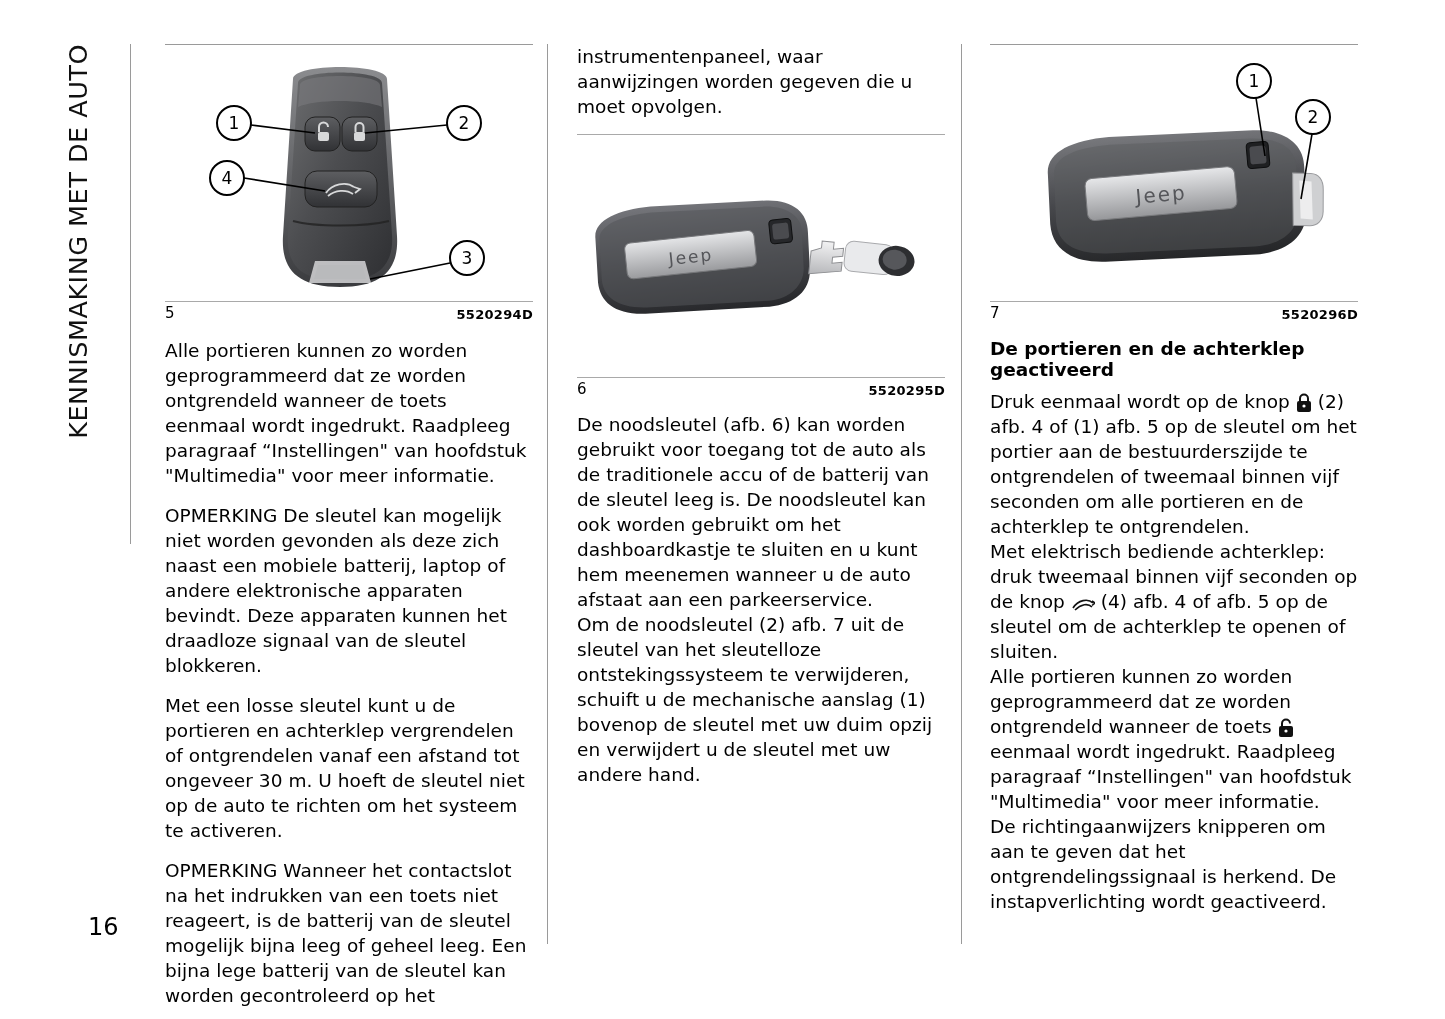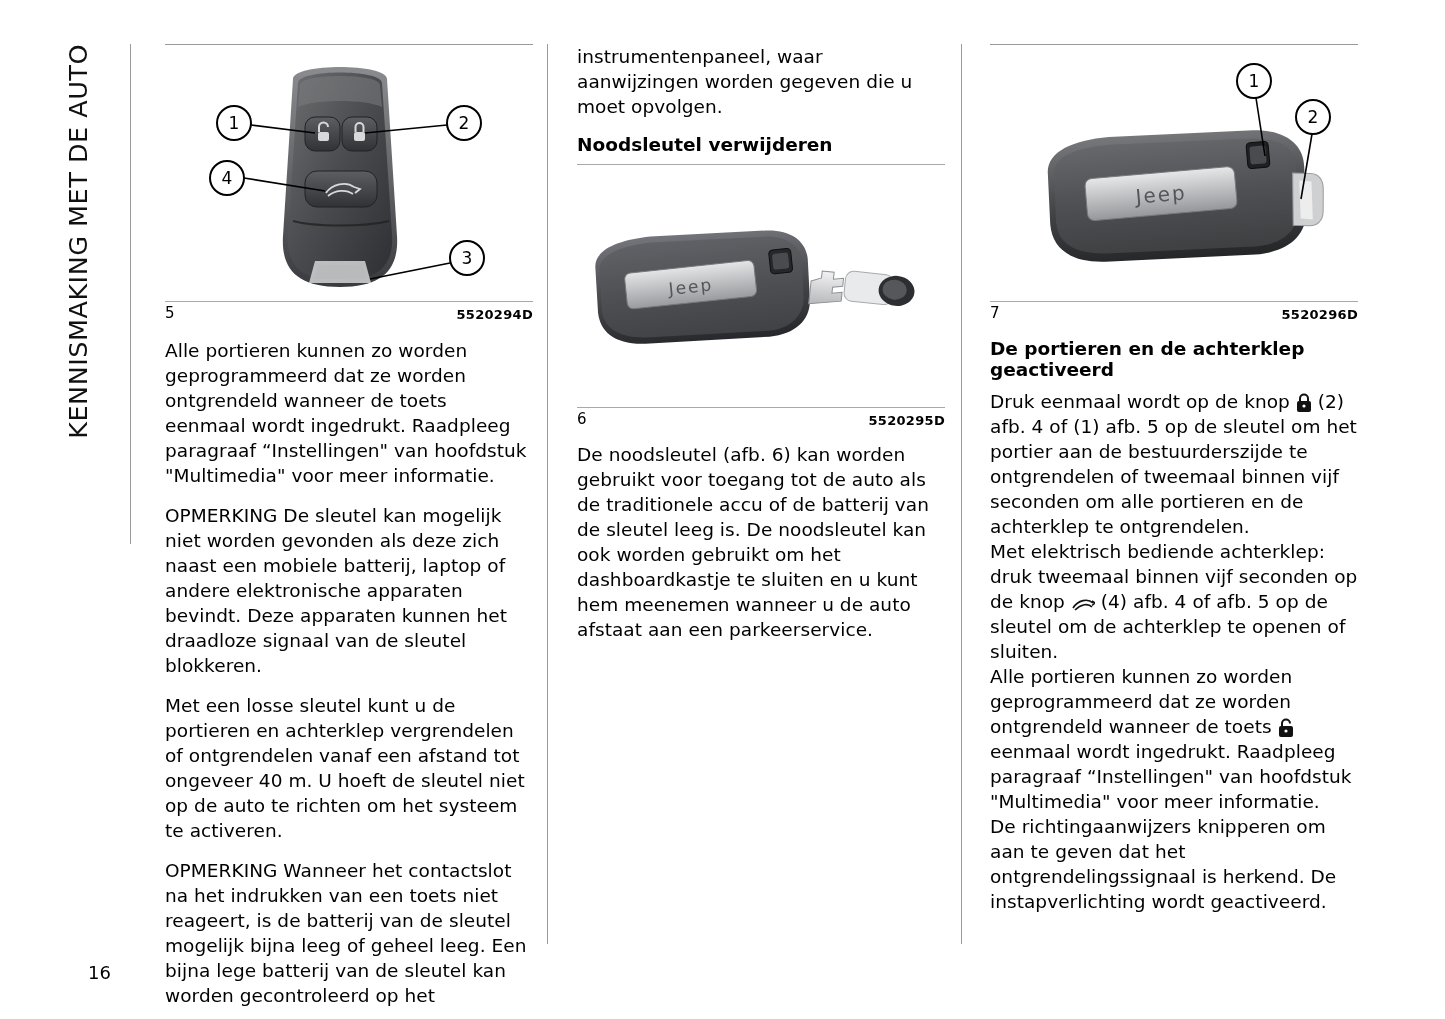--- a/index.html
+++ b/index.html
@@ -42,22 +42,22 @@
     position: absolute;
     left: 130px;
     top: 44px;
     width: 1px;
     height: 500px;
     background: #9a9a9a;
   }
   .page-number {
     position: absolute;
     left: 88px;
-    top: 962px;
-    font-size: 18px;
+    top: 913px;
+    font-size: 24px;
   }
 
   
   .col {
     position: absolute;
     top: 44px;
     width: 368px;
   }
   .col1 { left: 165px; }
   .col2 { left: 577px; }
@@ -218,29 +218,28 @@
 
     <div class="hr-thin"></div>
     <div class="fig-caption">
       <span>5</span>
       <span class="code">5520294D</span>
     </div>
 
     <div style="margin-top:16px">
       <p class="body">Alle portieren kunnen zo worden geprogrammeerd dat ze worden ontgrendeld wanneer de toets eenmaal wordt ingedrukt. Raadpleeg paragraaf “Instellingen" van hoofdstuk "Multimedia" voor meer informatie.</p>
       <p class="body">OPMERKING De sleutel kan mogelijk niet worden gevonden als deze zich naast een mobiele batterij, laptop of andere elektronische apparaten bevindt. Deze apparaten kunnen het draadloze signaal van de sleutel blokkeren.</p>
-      <p class="body">Met een losse sleutel kunt u de portieren en achterklep vergrendelen of ontgrendelen vanaf een afstand tot ongeveer 40 m. U hoeft de sleutel niet op de auto te richten om het systeem te activeren.</p>
+      <p class="body">Met een losse sleutel kunt u de portieren en achterklep vergrendelen of ontgrendelen vanaf een afstand tot ongeveer 30 m. U hoeft de sleutel niet op de auto te richten om het systeem te activeren.</p>
       <p class="body">OPMERKING Wanneer het contactslot na het indrukken van een toets niet reageert, is de batterij van de sleutel mogelijk bijna leeg of geheel leeg. Een bijna lege batterij van de sleutel kan worden gecontroleerd op het</p>
     </div>
   </div>
 
   <div class="col col2">
     <p class="body">instrumentenpaneel, waar aanwijzingen worden gegeven die u moet opvolgen.</p>
 
-    <h3 class="sub">Noodsleutel verwijderen</h3>
     <div class="hr-thin"></div>
 
     <div class="figure" style="margin-top:42px">
       <svg width="368" height="170" viewBox="0 0 368 170">
         <defs>
           <linearGradient id="fob2" x1="0" y1="0" x2="0" y2="1">
             <stop offset="0%" stop-color="#74757a"></stop>
             <stop offset="55%" stop-color="#45464a"></stop>
             <stop offset="100%" stop-color="#26272a"></stop>
           </linearGradient>
@@ -275,20 +274,21 @@
     </div>
 
     <div class="hr-thin" style="margin-top:30px"></div>
     <div class="fig-caption">
       <span>6</span>
       <span class="code">5520295D</span>
     </div>
 
     <div style="margin-top:14px">
       <p class="body tight">De noodsleutel (afb. 6) kan worden gebruikt voor toegang tot de auto als de traditionele accu of de batterij van de sleutel leeg is. De noodsleutel kan ook worden gebruikt om het dashboardkastje te sluiten en u kunt hem meenemen wanneer u de auto afstaat aan een parkeerservice.</p>
+      <p class="body">Om de noodsleutel (2) afb. 7 uit de sleutel van het sleutelloze ontstekingssysteem te verwijderen, schuift u de mechanische aanslag (1) bovenop de sleutel met uw duim opzij en verwijdert u de sleutel met uw andere hand.</p>
     </div>
   </div>
 
   <div class="col col3">
     <div class="hr"></div>
 
     <div class="figure">
       <svg width="368" height="250" viewBox="0 0 368 250">
         <defs>
           <linearGradient id="fob3" x1="0" y1="0" x2="0" y2="1">

